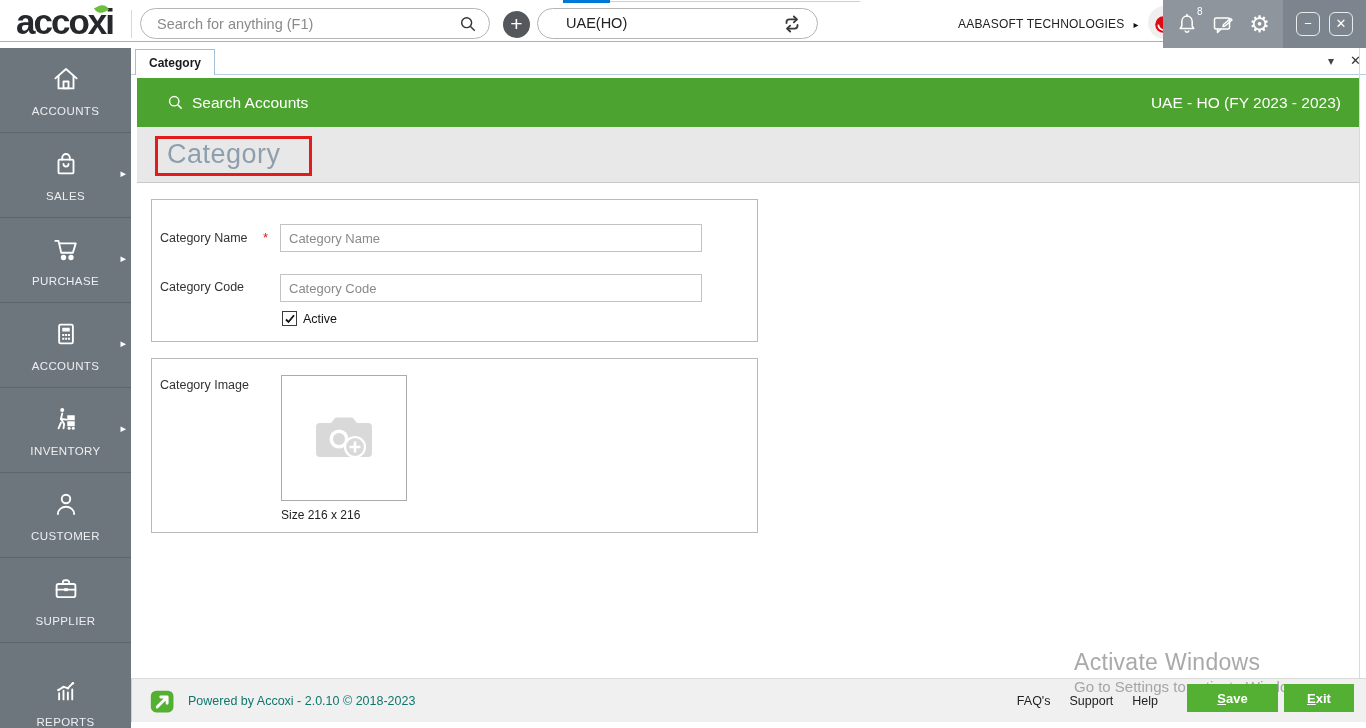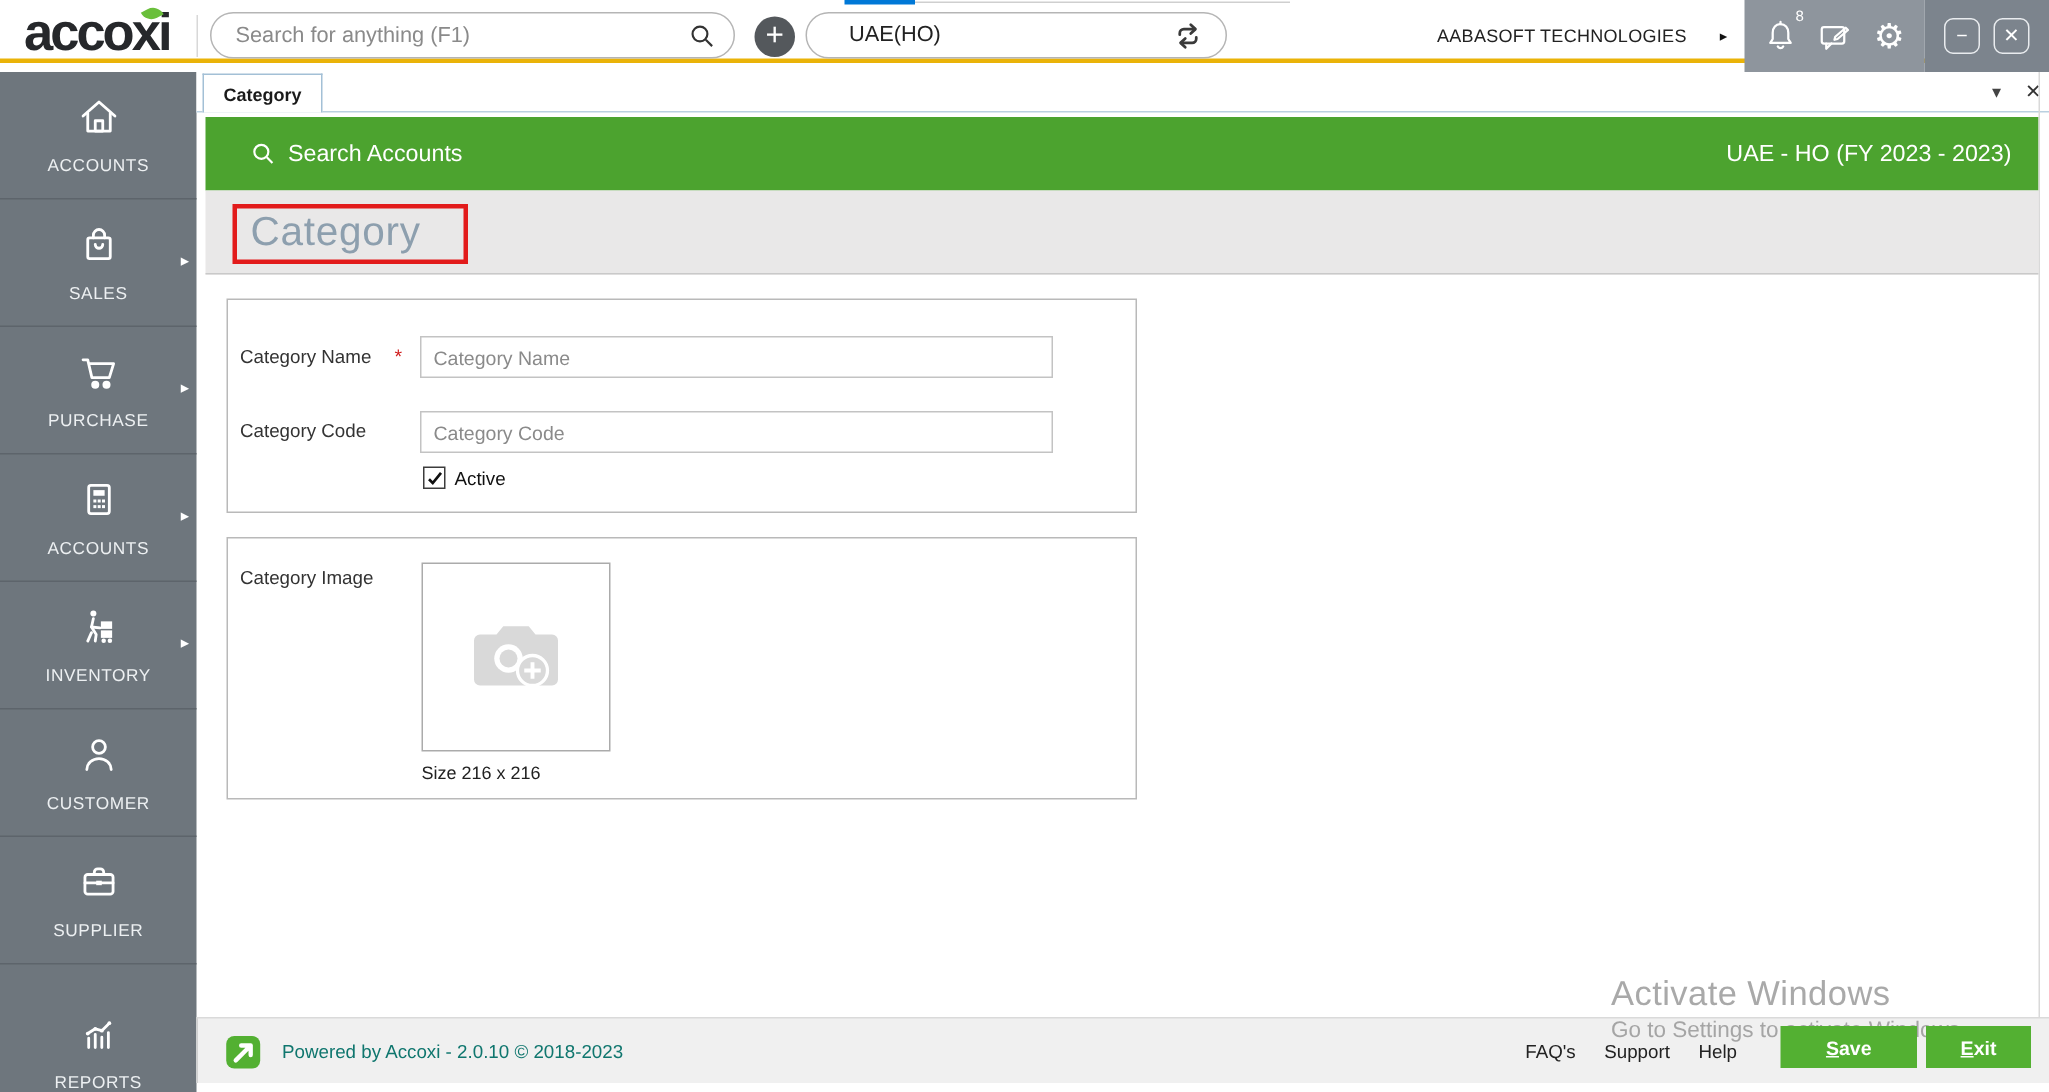--- a/index.html
+++ b/index.html
@@ -1,35 +1,35 @@
 <!DOCTYPE html>
 <html><head>
 <meta charset="utf-8">
 <style>
   * { box-sizing: border-box; margin: 0; padding: 0; }
   body { font-family: "Liberation Sans", sans-serif; background:#fff; }
   .screen { position:relative; width:1366px; height:728px; overflow:hidden; background:#fff; }
 
   
-  .topbar { position:absolute; left:0; top:0; width:1366px; height:42px; background:#fff; border-bottom:3px solid #eab308; }
+  .topbar { position:absolute; left:0; top:0; width:1366px; height:42px; background:#fff; border-bottom:1px solid #eab308; }
   .blue-strip { position:absolute; left:563px; top:0; width:47px; height:3px; background:#0078d7; }
   .gray-strip { position:absolute; left:610px; top:1px; width:250px; height:1px; background:#cfcfcf; }
   .logo { position:absolute; left:16px; top:2px; font-size:35px; font-weight:700; color:#26282b; letter-spacing:-2px; }
   .logo .lx { position:relative; }
   .logo .leaf { position:absolute; right:-3px; top:3px; width:13px; height:8px; background:#6abf3b; border-radius:0 10px 0 10px; transform:rotate(-28deg); }
   .logo-divider { position:absolute; left:131px; top:10px; width:1px; height:28px; background:#d8d8d8; }
   .search-pill { position:absolute; left:140px; top:8px; width:350px; height:31px; border:1px solid #b5b5b5; border-radius:16px; background:#fff; }
   .search-pill input { position:absolute; left:16px; top:1px; width:300px; height:27px; border:none; outline:none; font-size:14.5px; color:#444; font-family:"Liberation Sans",sans-serif; background:transparent; }
   .search-pill .mag { position:absolute; right:12px; top:6px; }
   input::placeholder { color:#8a8a8a; }
   .add-btn { position:absolute; left:503px; top:11px; width:27px; height:27px; border-radius:50%; background:#54585c; color:#fff; font-size:21px; line-height:25px; text-align:center; }
   .branch-pill { position:absolute; left:537px; top:8px; width:281px; height:31px; border:1px solid #b5b5b5; border-radius:16px; background:#fff; }
   .branch-pill .txt { position:absolute; left:28px; top:6px; font-size:14.5px; color:#222; }
   .branch-pill .ref { position:absolute; right:14px; top:4px; }
-  .account { position:absolute; left:958px; top:0; height:48px; display:flex; align-items:center; gap:22px; }
+  .account { position:absolute; left:958px; top:0; height:48px; display:flex; align-items:center; gap:9px; }
   .account .name { font-size:12px; color:#222; letter-spacing:.2px; }
   .account .caret { font-size:10px; color:#111; }
   .tray { position:absolute; left:1163px; top:0; width:120px; height:48px; background:#8e959d; display:flex; align-items:center; justify-content:space-evenly; }
   .tray .ic { position:relative; width:26px; height:26px; display:flex; align-items:center; justify-content:center; }
   .badge { position:absolute; top:-5px; right:-3px; font-size:10px; color:#fff; }
   .gear-glyph { color:#fff; font-size:23px; line-height:1; }
   .winbox { position:absolute; left:1283px; top:0; width:83px; height:48px; background:#7c848d; display:flex; align-items:center; justify-content:center; gap:9px; }
   .winbtn { width:24px; height:24px; border:1.5px solid #e9ecef; border-radius:6px; color:#fff; font-size:13px; line-height:21px; text-align:center; }
 
   

